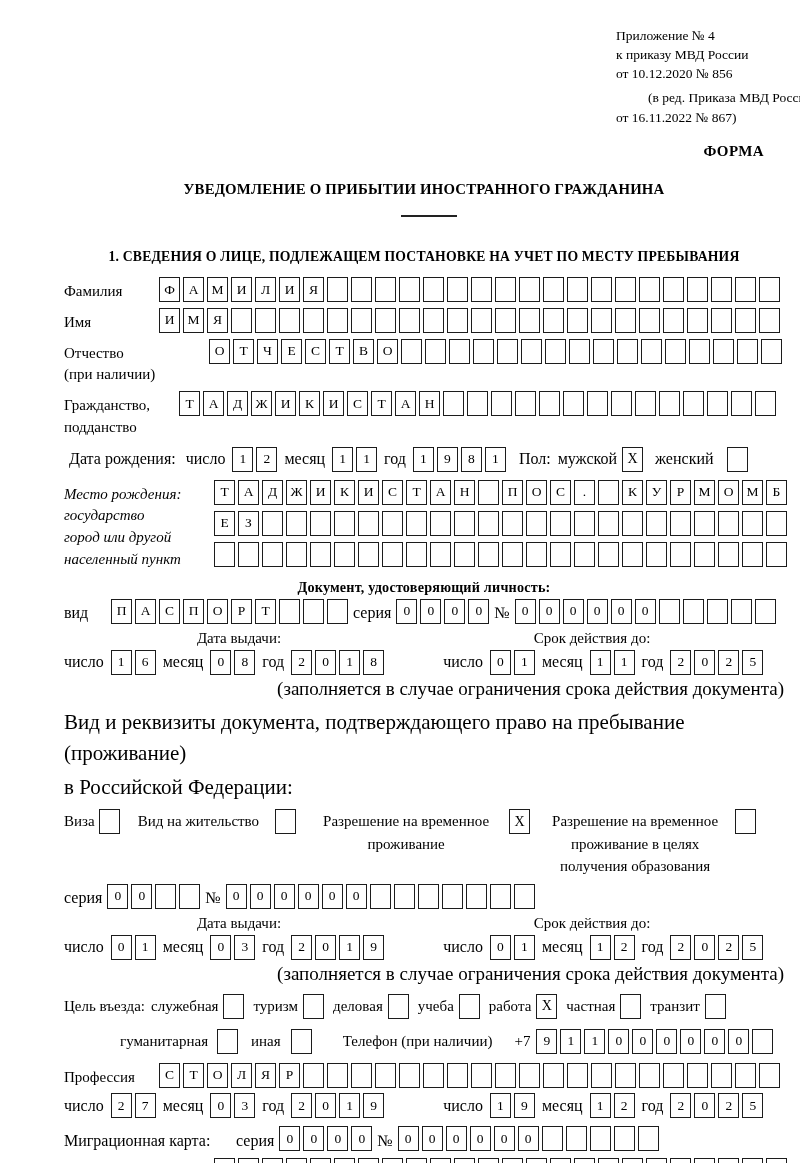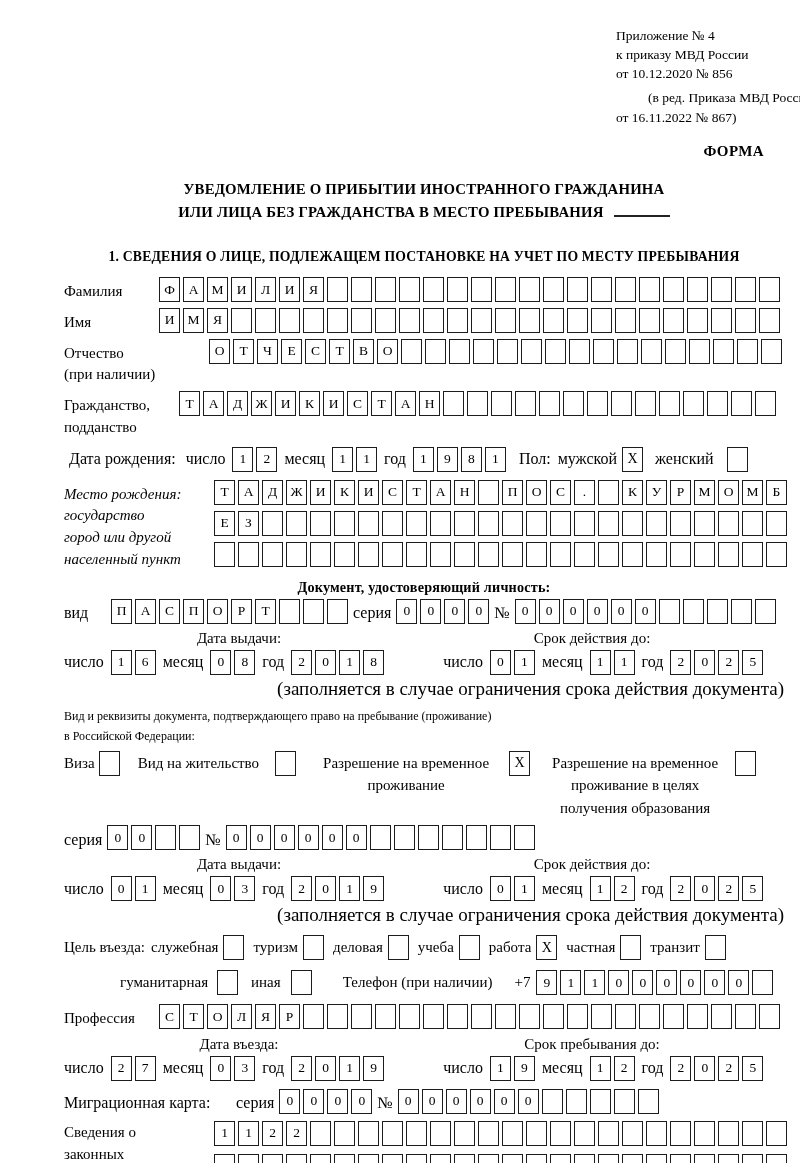--- a/index.html
+++ b/index.html
@@ -28,21 +28,21 @@
   .dhead{display:flex;margin-top:6px;font-size:15px;}
   .dhead .dh-l{width:350px;text-align:center;}
   .dhead .dh-r{width:340px;text-align:center;margin-left:8px;}
   .drow{display:flex;align-items:center;margin-top:3px;}
   .dgroup{display:flex;align-items:center;}
   .dgroup .inlbl{padding-top:0;}
   .dgroup .cells{margin:0 2px;}
   .dright{margin-left:52px;}
   .note{text-align:right;font-size:19px;margin:3px 0 2px;}
 
-  .plain{font-size:12px;margin:7px 0 2px;line-height:1.5;}
+  .plain{font-size:21px;margin:7px 0 2px;line-height:1.5;}
   .opts{display:flex;margin:4px 0 2px;font-size:15px;}
   .opt{display:flex;align-items:flex-start;}
   .opt .optlbl{line-height:1.5;padding-top:3px;}
   .opt .cb{margin-left:9px;margin-top:2px;}
   .optctr{text-align:center;}
 
   .goal{display:flex;align-items:center;font-size:15px;margin-top:9px;flex-wrap:nowrap;}
   .goal .pair{display:flex;align-items:center;margin-right:9px;}
   .goal .pair .cb{margin-left:5px;}
   .goal .glbl{margin-right:6px;white-space:nowrap;}
@@ -61,21 +61,21 @@
     <div>к приказу МВД России</div>
     <div>от 10.12.2020 № 856</div>
     <div class="gap">(в ред. Приказа МВД России</div>
     <div>от 16.11.2022 № 867)</div>
   </div>
 
   <div class="form-label">ФОРМА</div>
 
   <div class="title">
     <div>УВЕДОМЛЕНИЕ О ПРИБЫТИИ ИНОСТРАННОГО ГРАЖДАНИНА</div>
-    <div><span>ИЛИ ЛИЦА БЕЗ ГРАЖДАНСТВА В МЕСТО ПРЕБЫВАНИЯ</span><span class="title-underline"></span></div>
+    <div><span class="title-underline"></span></div>
   </div>
 
   <div class="sec">1. СВЕДЕНИЯ О ЛИЦЕ, ПОДЛЕЖАЩЕМ ПОСТАНОВКЕ НА УЧЕТ ПО МЕСТУ ПРЕБЫВАНИЯ</div>
 
   <div class="frow">
     <div class="lbl w95">Фамилия</div>
     <div class="cells">
         <span class="cell">Ф</span>
         <span class="cell">А</span>
         <span class="cell">М</span>
@@ -591,24 +591,20 @@
         <span class="cell"></span>
         <span class="cell"></span>
         <span class="cell"></span>
         <span class="cell"></span>
         <span class="cell"></span>
         <span class="cell"></span>
         <span class="cell"></span>
       </div>
   </div>
 
-  <div class="dhead">
-    <div class="dh-l">Дата въезда:</div>
-    <div class="dh-r">Срок пребывания до:</div>
-  </div>
   <div class="drow">
     <div class="dgroup">
       <span class="inlbl" style="padding-left:0;">число</span>
       <span class="cells">
           <span class="cell">2</span>
           <span class="cell">7</span>
         </span>
       <span class="inlbl">месяц</span>
       <span class="cells">
           <span class="cell">0</span>

